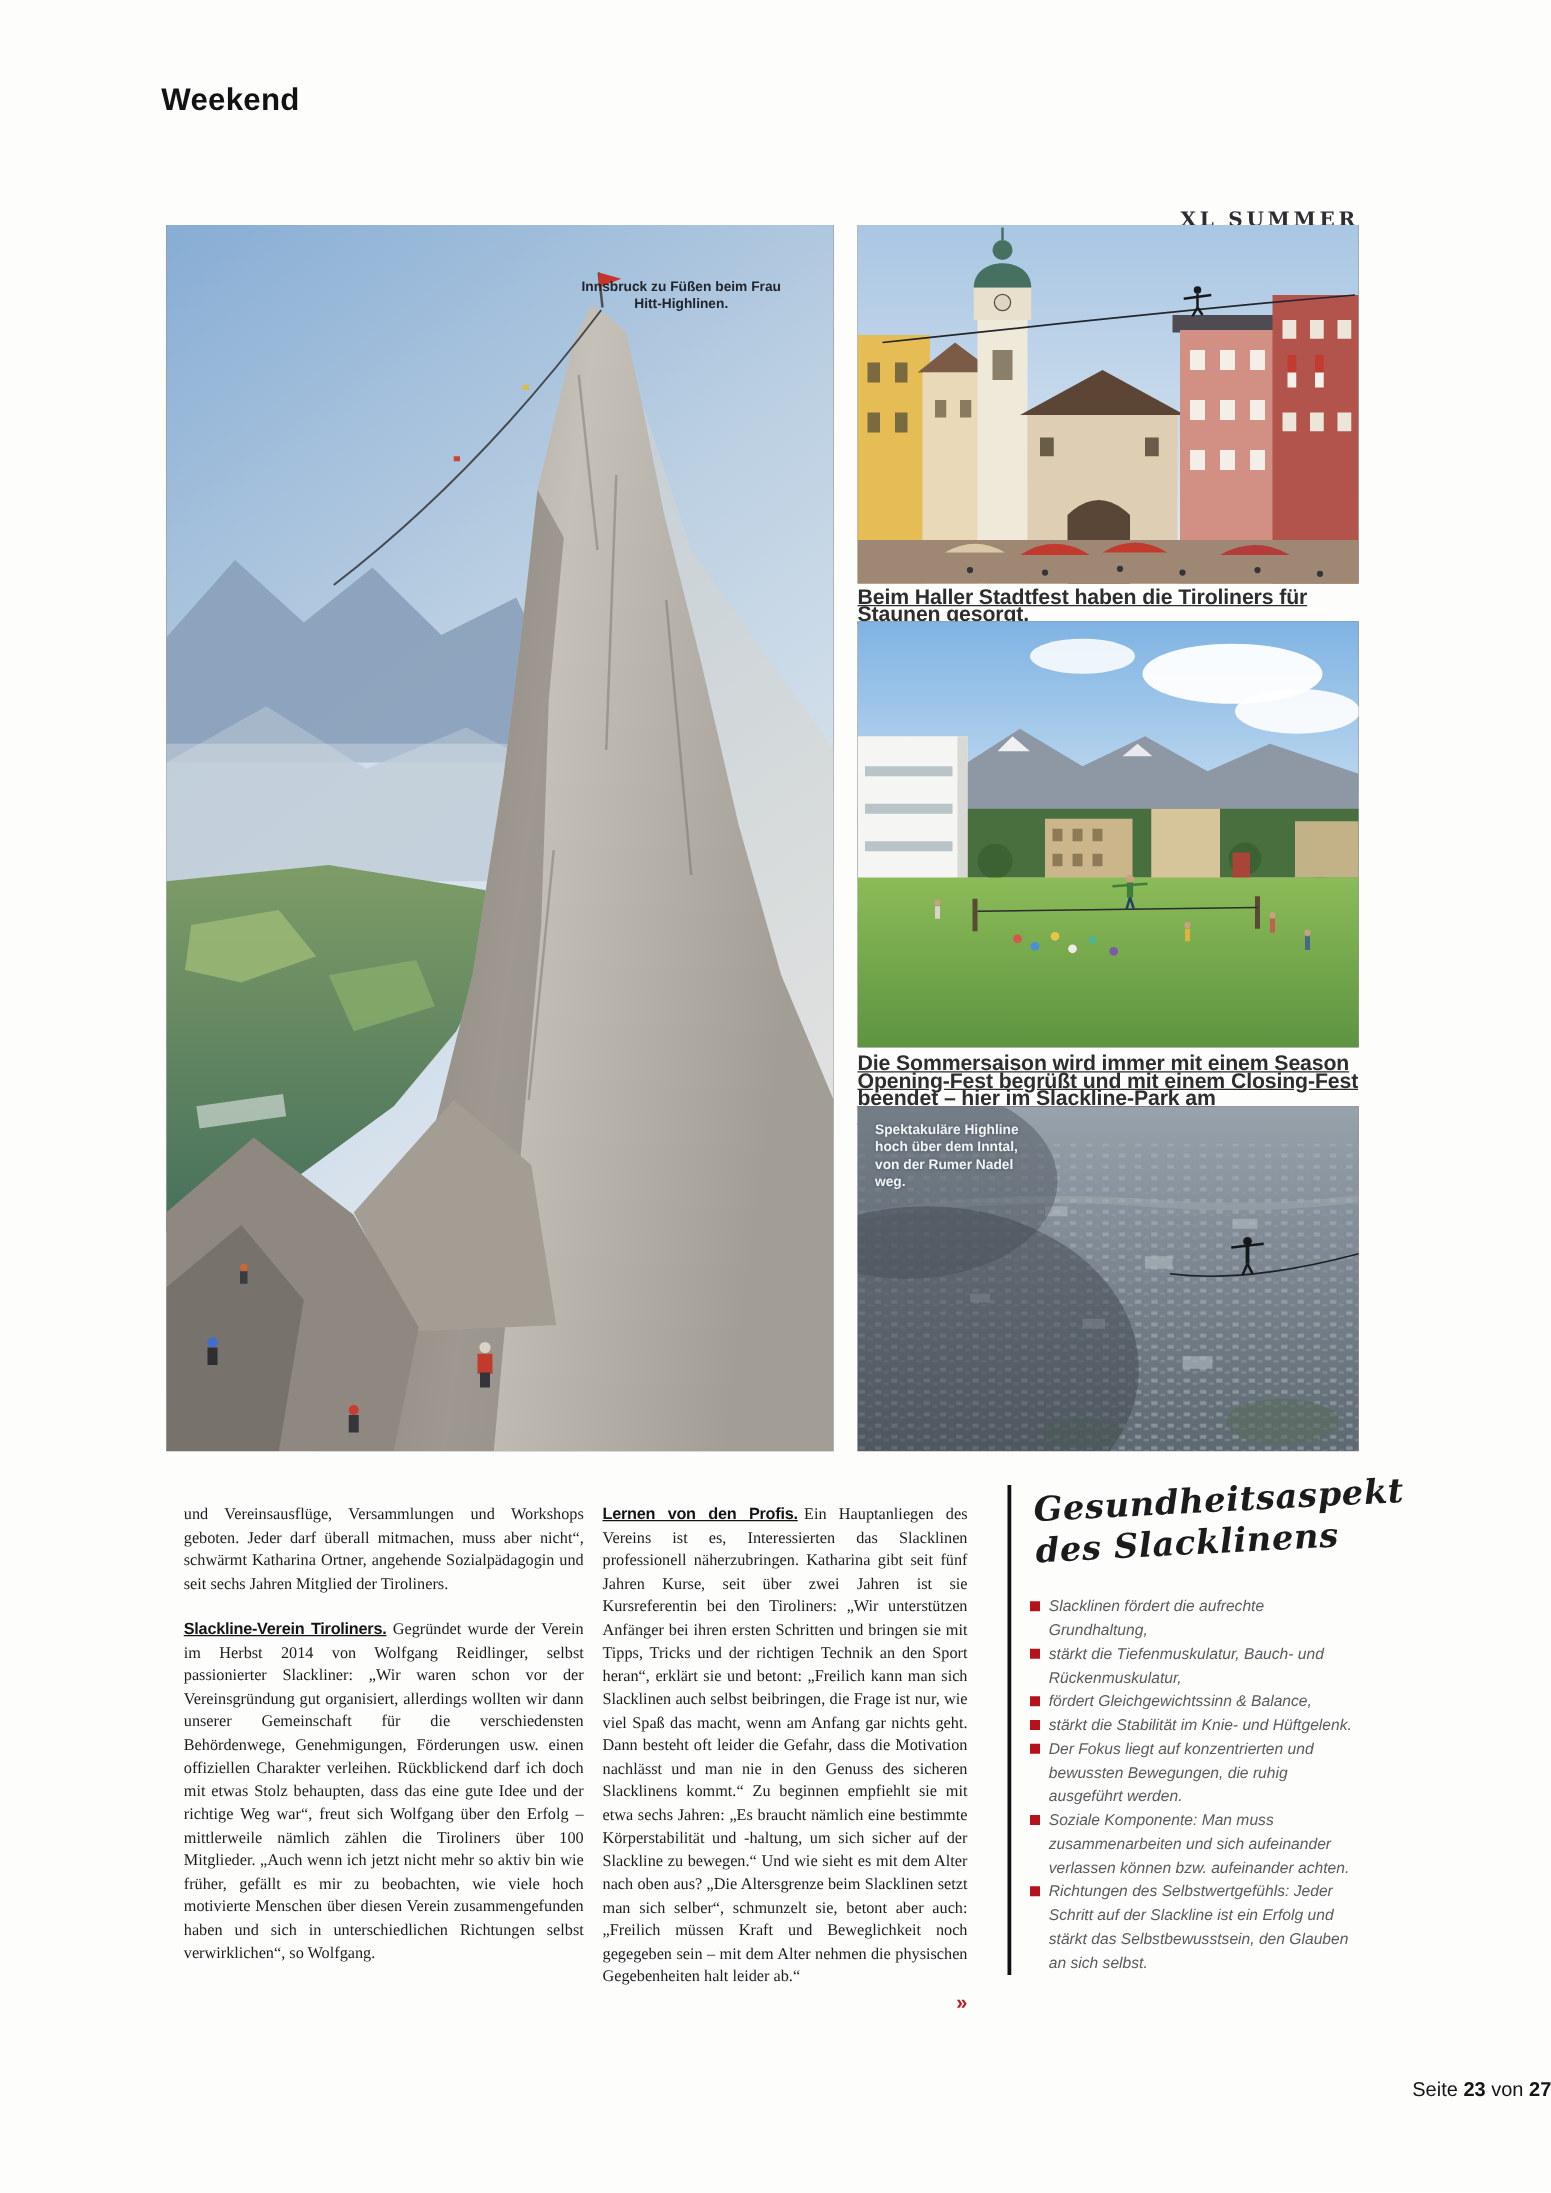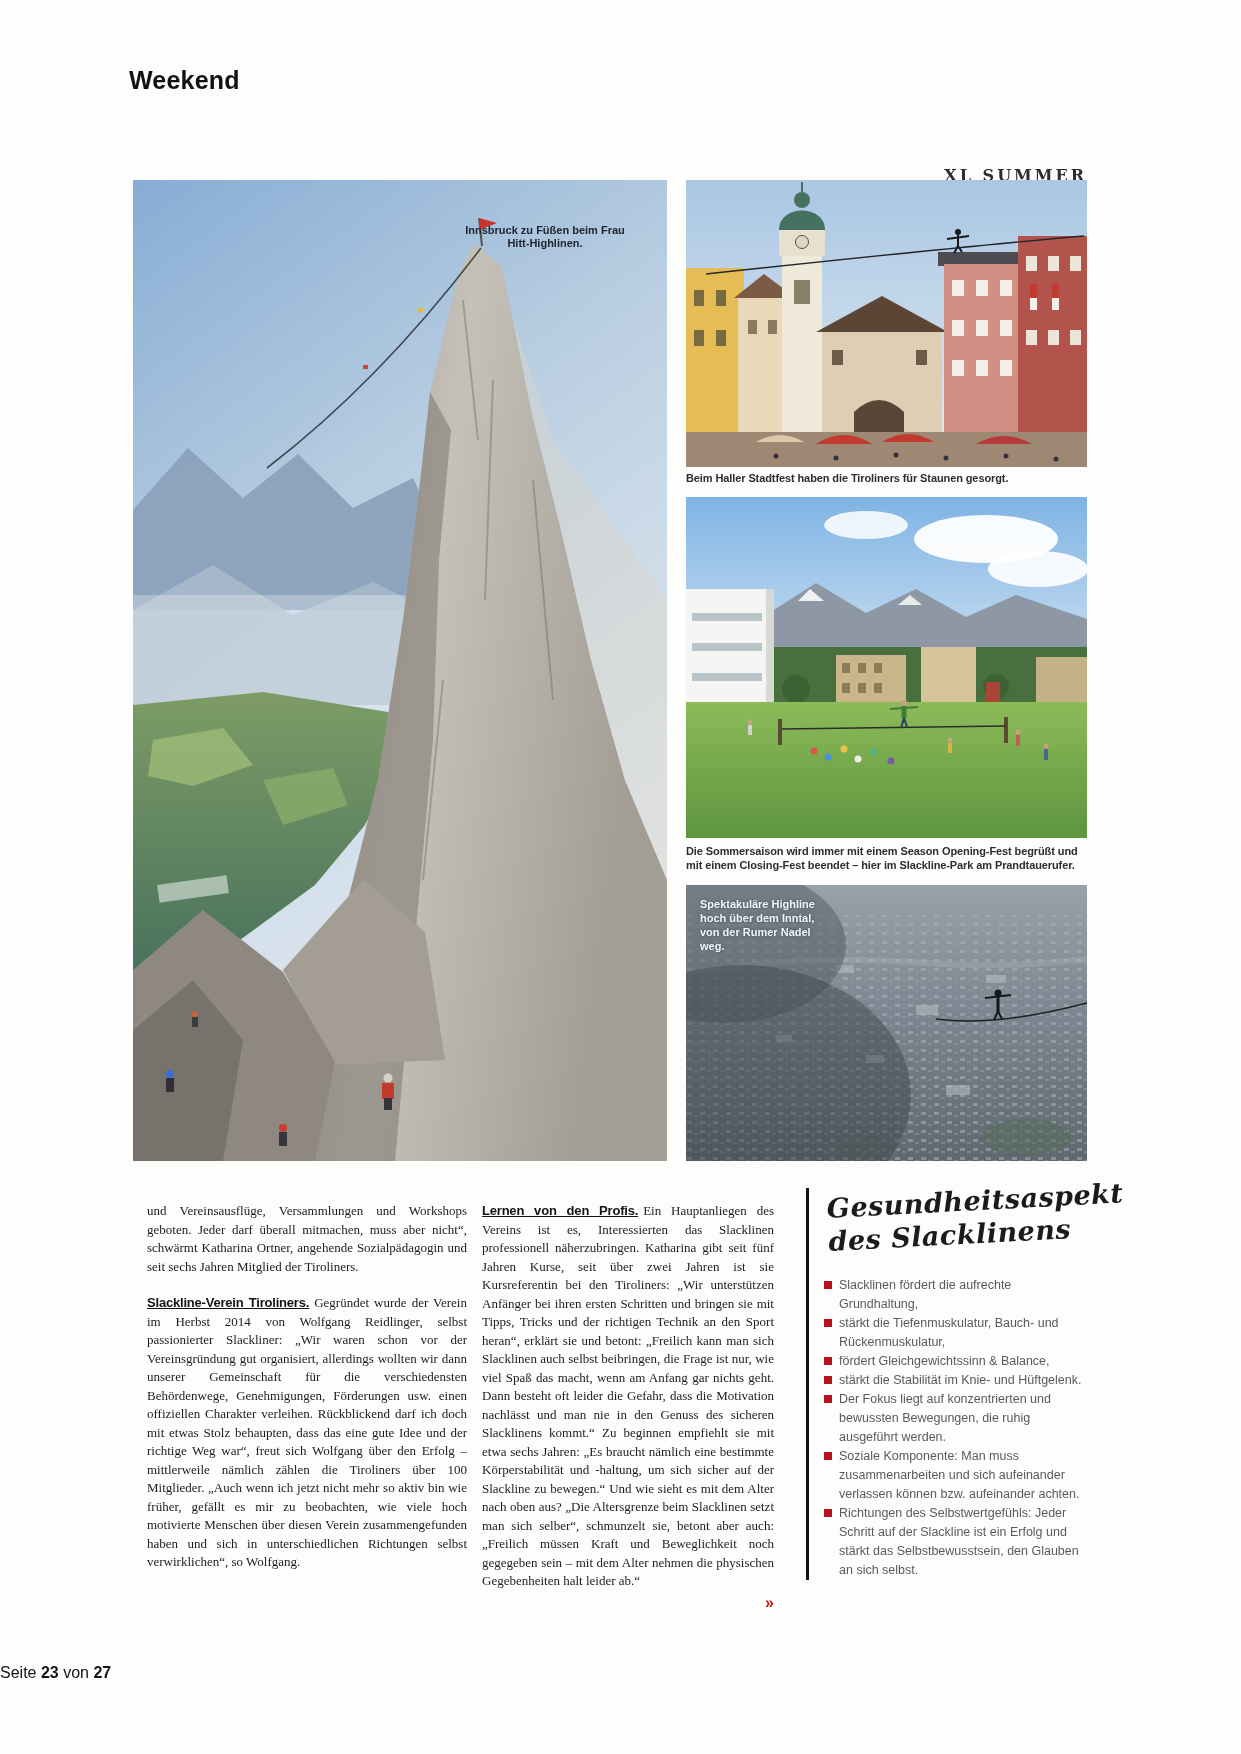--- a/index.html
+++ b/index.html
@@ -13,21 +13,21 @@
                font-size:16px;letter-spacing:3px;color:#2c2c33;}
 
   
   .photo{overflow:hidden;background:#737373;}
   .photo svg{display:block;width:100%;height:100%;}
   .photo-main{left:133px;top:180px;width:534px;height:981px;}
   .photo-town{left:686px;top:180px;width:401px;height:287px;}
   .photo-park{left:686px;top:497px;width:401px;height:341px;}
   .photo-aerial{left:686px;top:885px;width:401px;height:276px;}
 
-  .photo-caption{font-size:11px;line-height:14px;font-weight:bold;color:#2d2d2d;letter-spacing:-0.1px;}
+  .photo-caption{font-size:17px;line-height:14px;font-weight:bold;color:#2d2d2d;letter-spacing:-0.1px;text-decoration:underline;}
   .caption-town{left:686px;top:471px;width:401px;}
   .caption-park{left:686px;top:844px;width:401px;}
 
   .overlay-caption-main{position:absolute;right:42px;top:44px;width:160px;text-align:center;
       font-size:11px;line-height:13px;font-weight:bold;color:#20262f;}
   .overlay-caption-aerial{position:absolute;left:14px;top:12px;width:120px;text-align:left;
       font-size:11px;line-height:14px;font-weight:bold;color:#f2f5f7;text-shadow:0 0 3px rgba(20,30,40,.45);}
 
   
   .col{font-family:"Liberation Serif",serif;font-size:13px;line-height:18.5px;text-align:justify;color:#1c1c1c;margin-top:16px;}
@@ -38,25 +38,25 @@
         letter-spacing:-0.2px;margin-right:5px;color:#141414;text-decoration:underline;}
   .cont-mark{position:absolute;right:0;bottom:0;color:#c5161d;font-family:"Liberation Sans",sans-serif;
         font-weight:bold;font-size:16px;line-height:16px;}
 
   
   .sidebar{left:806px;top:1188px;width:264px;border-left:3px solid #101010;padding-left:15px;min-height:372px;}
   .sidebar-title{font-family:"DejaVu Serif",serif;font-style:italic;font-weight:bold;
         font-size:27px;line-height:33px;color:#1b1b1b;transform:rotate(-3deg);
         transform-origin:left top;margin:4px 0 18px 2px;letter-spacing:0.5px;}
   .sidebar ul{list-style:none;margin:0;padding:0;font-size:12.5px;line-height:19px;color:#5a5a5a;}
-  .sidebar li{position:relative;padding-left:15px;margin:0;}
+  .sidebar li{position:relative;padding-left:15px;margin:0;font-style:italic;}
   .bullet-sq{position:absolute;left:0;top:5px;width:8px;height:8px;background:#b5121b;display:inline-block;}
 
   
-  .footer{left:0;top:1664px;width:100%;text-align:left;font-size:16px;color:#141414;}
+  .footer{left:0;top:1664px;width:100%;text-align:right;font-size:16px;color:#141414;}
   .footer b{font-weight:bold;}
 </style>
 </head>
 <body>
 
 <div class="page">
 
   <div class="abs section-label">Weekend</div>
   <div class="abs issue-label">XL SUMMER</div>
 

